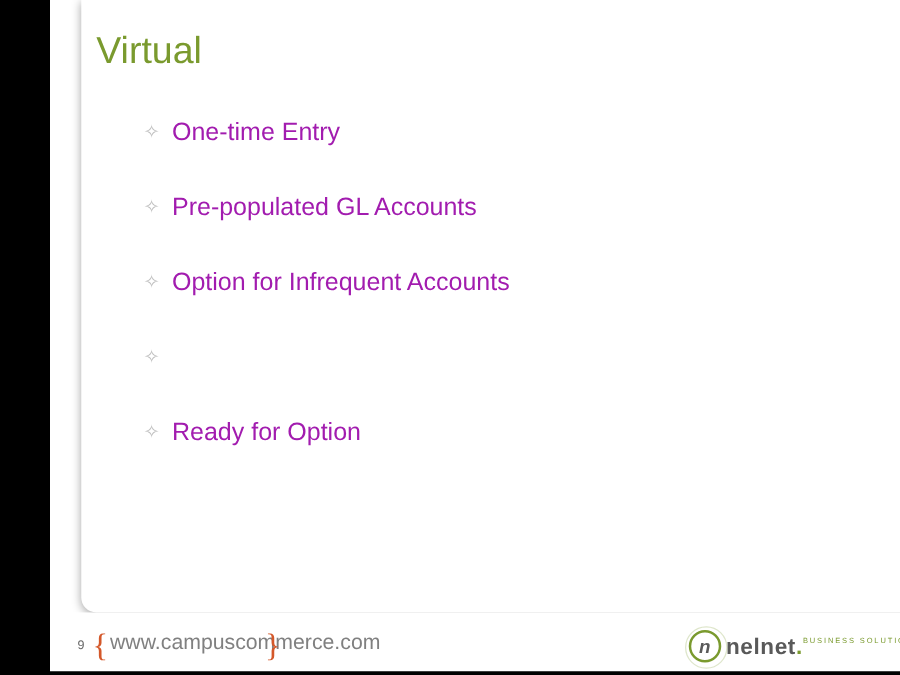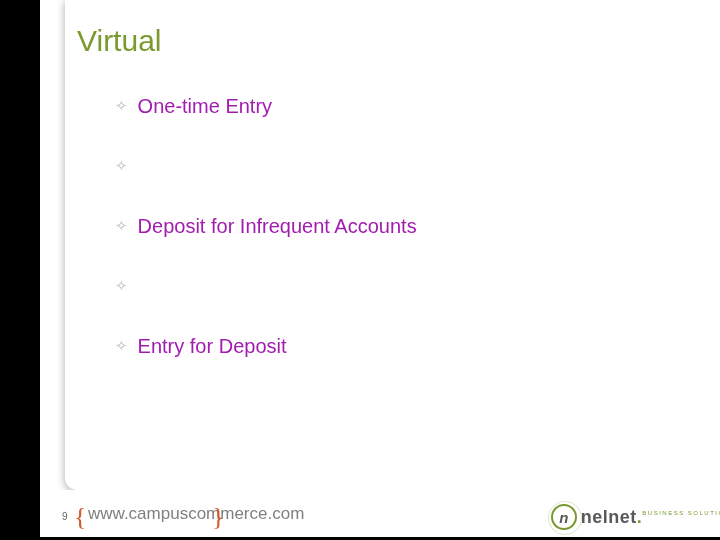--- a/index.html
+++ b/index.html
@@ -159,31 +159,32 @@
   <div class="content">
     <h1 class="title">Virtual</h1>
 
     <div class="bullets">
       <div class="bullet">
         <span class="diamond">✧</span>
         <span class="btext">One-time Entry</span>
       </div>
       <div class="bullet">
         <span class="diamond">✧</span>
-      </div>
-      <div class="bullet">
-        <span class="diamond">✧</span>
-        <span class="btext">Deposit for Infrequent Accounts</span>
-      </div>
-      <div class="bullet">
-        <span class="diamond">✧</span>
-      </div>
-      <div class="bullet">
-        <span class="diamond">✧</span>
-        <span class="btext">Entry for Deposit</span>
+        <span class="btext">Pre-populated GL Accounts</span>
+      </div>
+      <div class="bullet">
+        <span class="diamond">✧</span>
+        <span class="btext">Option for Infrequent Accounts</span>
+      </div>
+      <div class="bullet">
+        <span class="diamond">✧</span>
+      </div>
+      <div class="bullet">
+        <span class="diamond">✧</span>
+        <span class="btext">Ready for Option</span>
       </div>
     </div>
   </div>
 
   <div class="footer">
     <span class="pagenum">9</span>
     <span class="brace left">{</span>
     <span class="url">www.campuscommerce.com</span>
     <span class="brace right">}</span>
 

